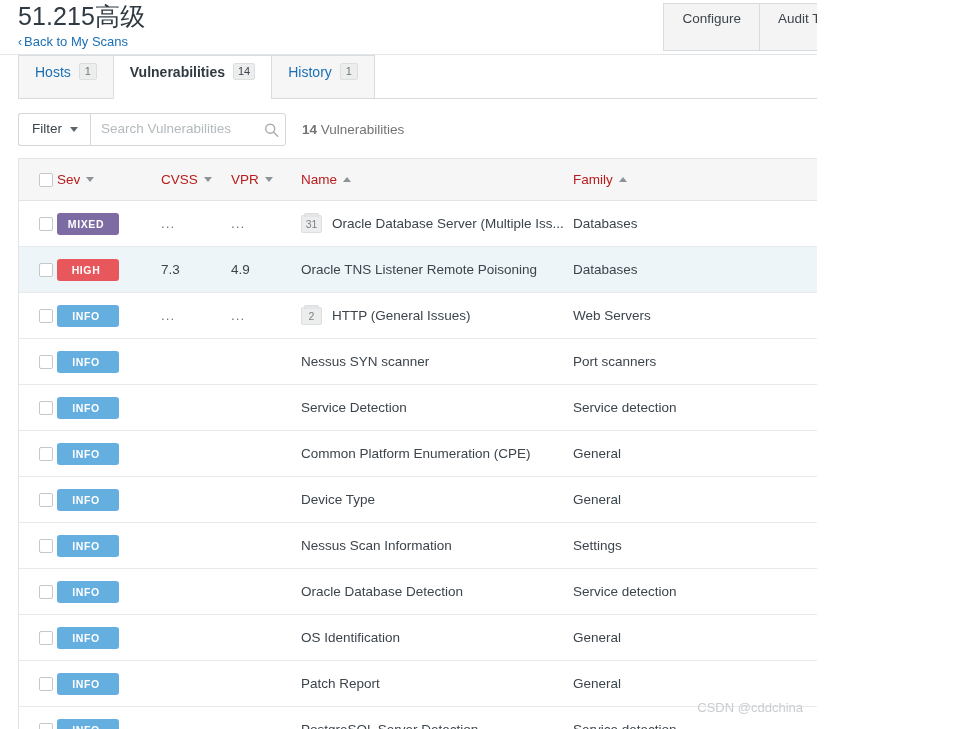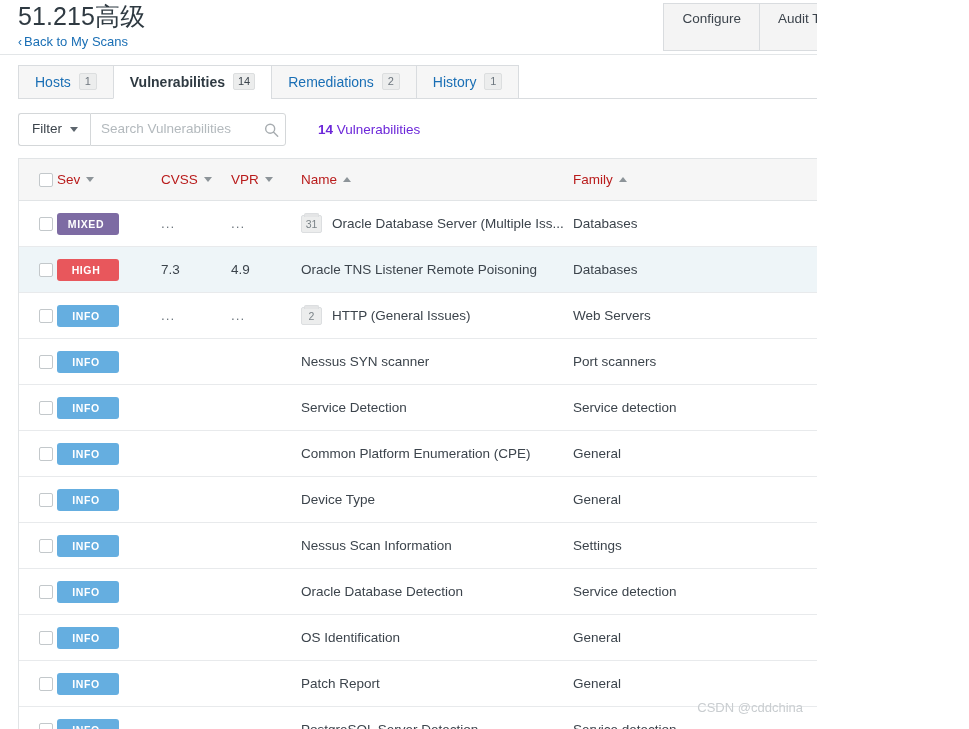--- a/index.html
+++ b/index.html
@@ -79,21 +79,21 @@
     position: absolute;
     left: 18px; right: 0; bottom: 0;
     border-bottom: 1px solid #d9dcdf;
   }
   .tab {
     position: relative;
     z-index: 2;
     display: flex;
     align-items: center;
     gap: 8px;
-    padding: 7px 16px 8px 16px;
+    padding: 7px 16px 18px 16px;
     font-size: 14px;
     color: #1a6fb5;
     background: #f6f6f6;
     border: 1px solid #d9dcdf;
     border-bottom: 1px solid #d9dcdf;
     margin-right: -1px;
     cursor: pointer;
     line-height: 16px;
     white-space: nowrap;
   }
@@ -162,23 +162,23 @@
   .search-input::placeholder { color: #b3b9bd; }
   .search-icon-btn {
     position: absolute;
     right: 7px; top: 50%;
     transform: translateY(-50%);
     width: 15px; height: 15px;
     cursor: pointer;
     opacity: .75;
   }
   .vuln-count {
-    margin-left: 32px;
+    margin-left: 16px;
     font-size: 13.5px;
-    color: #6d28d9;
+    color: #737373;
   }
   .vuln-count b { font-weight: bold; }
 
   
   .table-wrap {
     margin-left: 18px;
     margin-right: 0;
     border: 1px solid #e1e4e6;
     border-right: none;
     border-bottom: none;
@@ -343,24 +343,20 @@
   <div class="header-rule"></div>
 
   <div class="tabs">
     <div class="tab">
       <span>Hosts</span>
       <span class="cnt">1</span>
     </div>
     <div class="tab active">
       <span>Vulnerabilities</span>
       <span class="cnt">14</span>
-    </div>
-    <div class="tab">
-      <span>Remediations</span>
-      <span class="cnt">2</span>
     </div>
     <div class="tab">
       <span>History</span>
       <span class="cnt">1</span>
     </div>
   </div>
 
   <div class="filterbar">
     <button class="filter-btn">
       <span>Filter</span>

